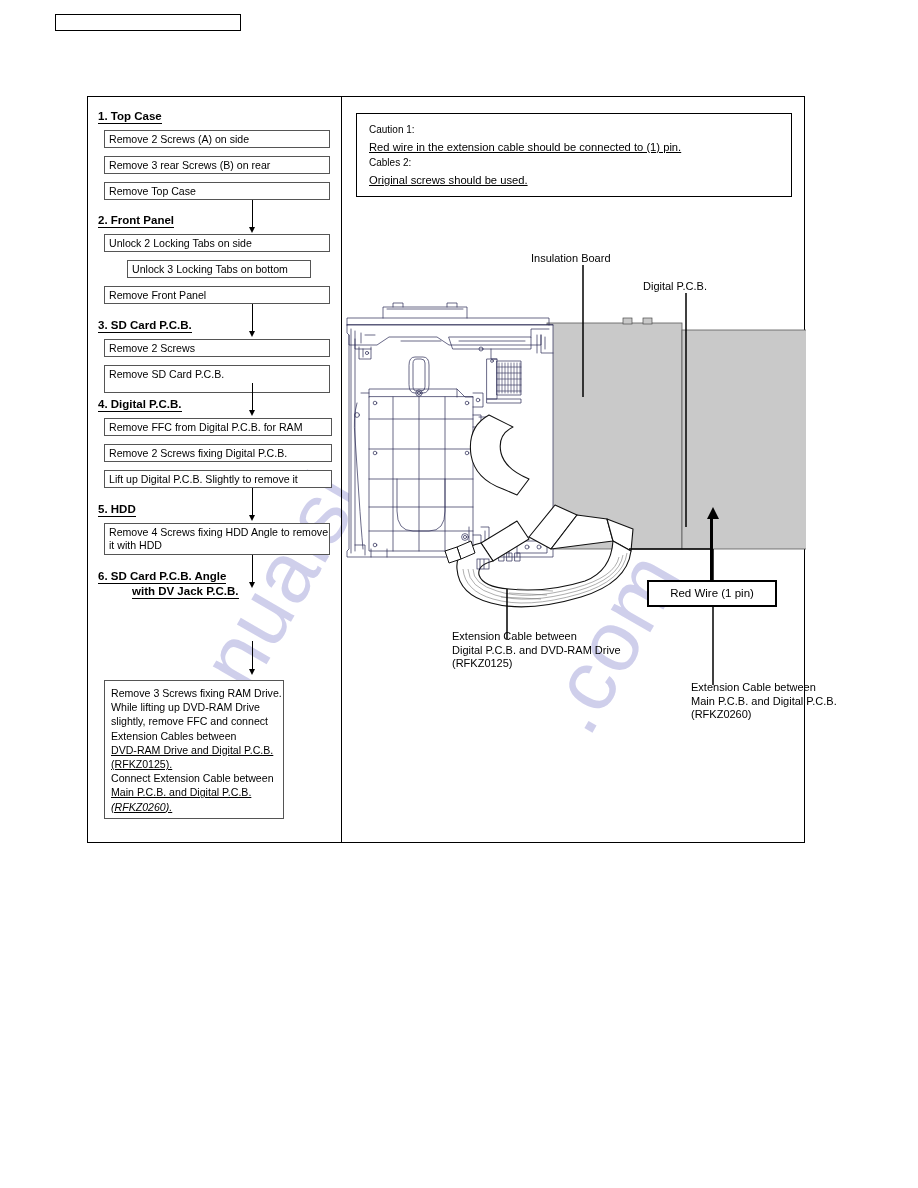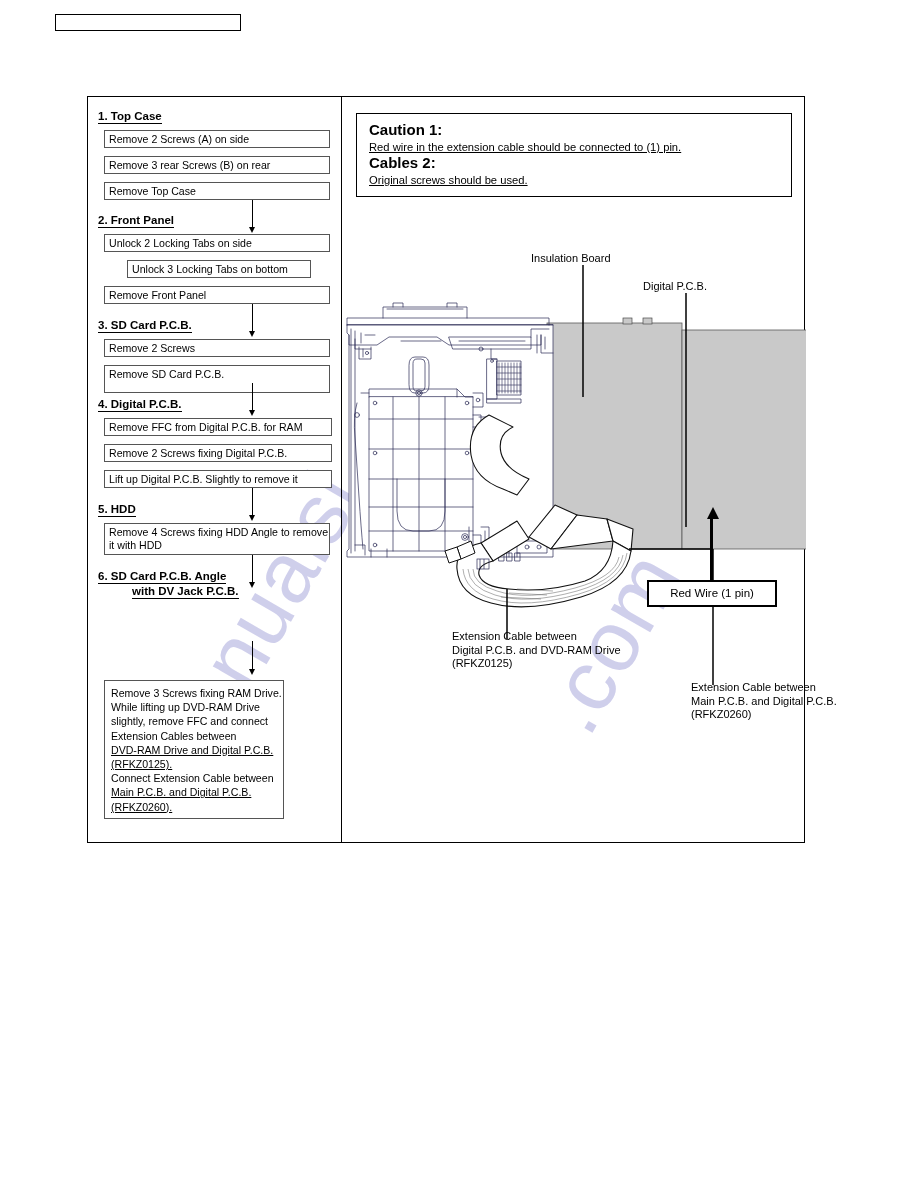--- a/index.html
+++ b/index.html
@@ -142,22 +142,22 @@
     left: 15px;
     top: 16px;
     width: 436px;
     height: 84px;
     border: 1.4px solid #000;
     background: #fff;
     box-sizing: border-box;
     padding: 8px 0 0 12px;
   }
   .caution-title {
-    font-size: 15px;
-    font-weight: bold;
+    font-size: 10px;
+    font-weight: normal;
     line-height: 15px;
   }
   .caution-body {
     font-size: 11.2px;
     line-height: 15px;
     text-decoration: underline;
     display: inline-block;
   }
 
   
@@ -262,21 +262,21 @@
 
     <div class="step-box" style="left:16px; top:583px; width:180px; height:139px; padding:5px 0 0 6px; white-space:normal; line-height:14.2px;">
       <div>Remove 3  Screws fixing RAM Drive.</div>
       <div>While lifting up DVD-RAM Drive</div>
       <div>slightly, remove FFC and connect</div>
       <div>Extension Cables between</div>
       <div class="u">DVD-RAM Drive and Digital P.C.B.</div>
       <div class="u" style="display:inline-block;">(RFKZ0125).</div>
       <div>Connect Extension Cable between</div>
       <div class="u">Main P.C.B. and Digital P.C.B.</div>
-      <div class="u" style="display:inline-block;">(RFKZ0260).</div>
+      <div class="u" style="display:inline-block;font-style:italic;">(RFKZ0260).</div>
     </div>
   </div>
 
   <div id="right-col">
 
     <div id="caution-box">
       <div class="caution-title">Caution 1:</div>
       <div><span class="caution-body">Red wire in the extension cable should be connected to (1) pin.</span></div>
       <div class="caution-title">Cables 2:</div>
       <div><span class="caution-body">Original screws should be used.</span></div>

